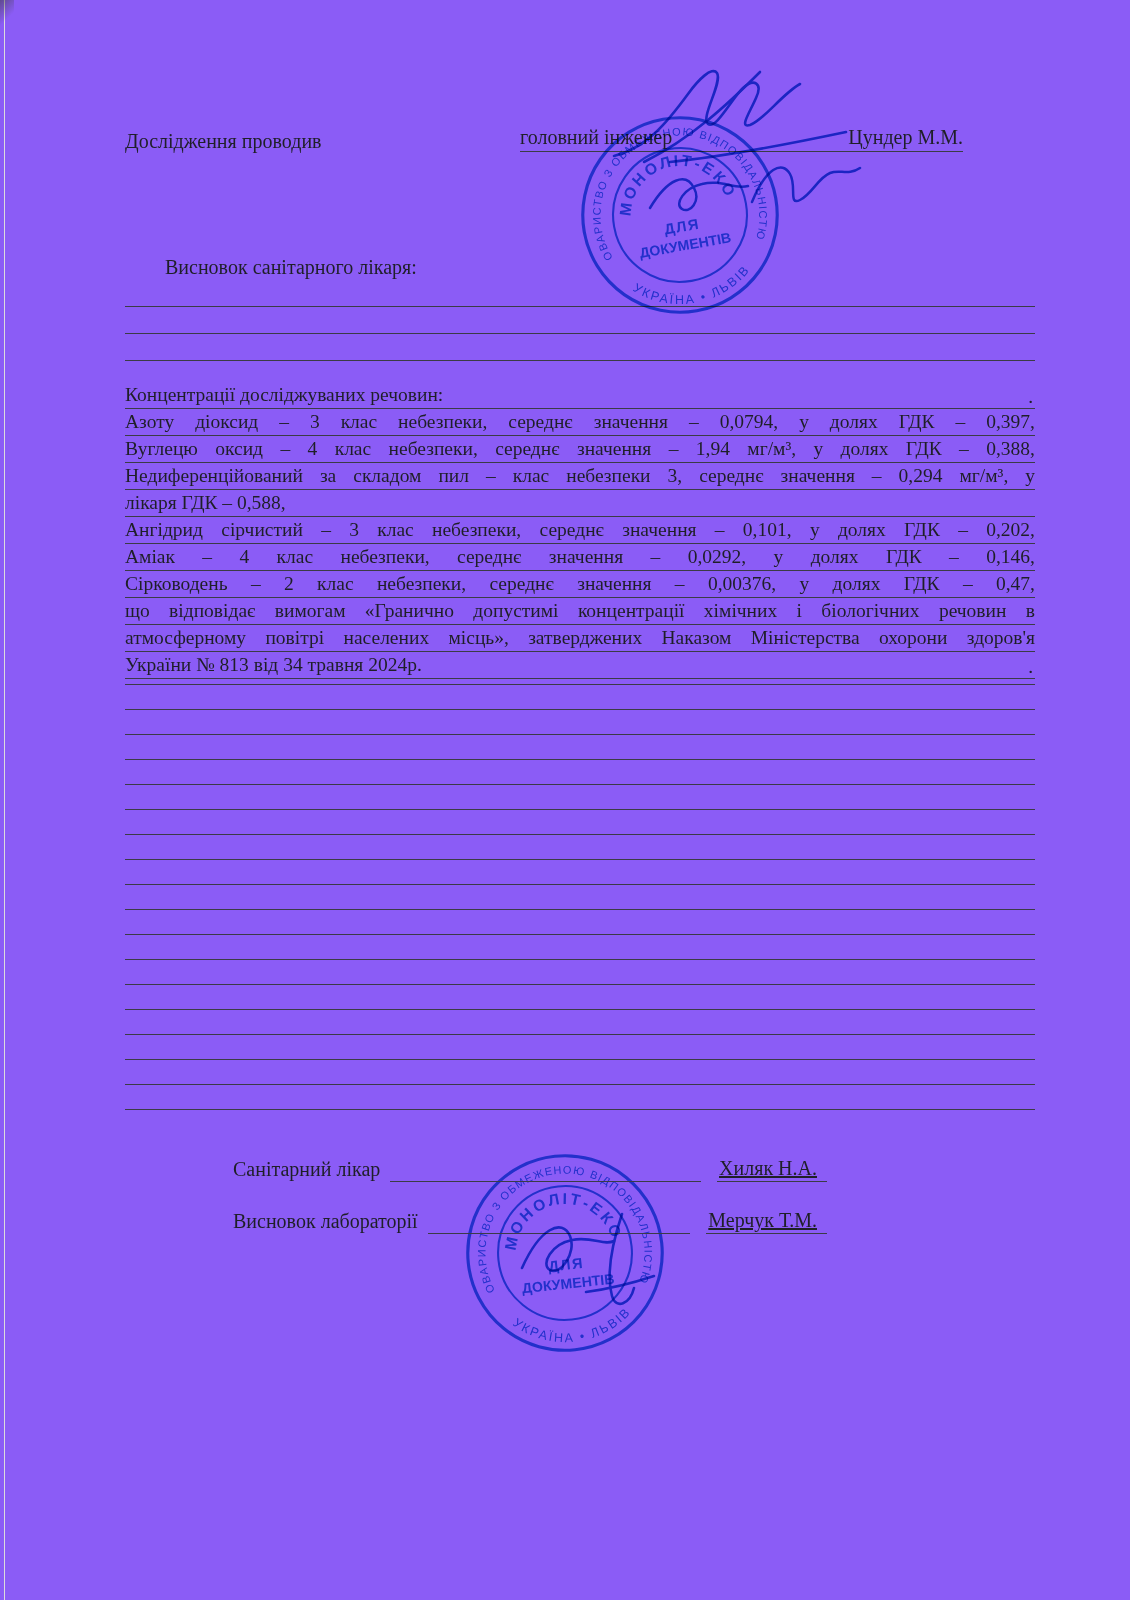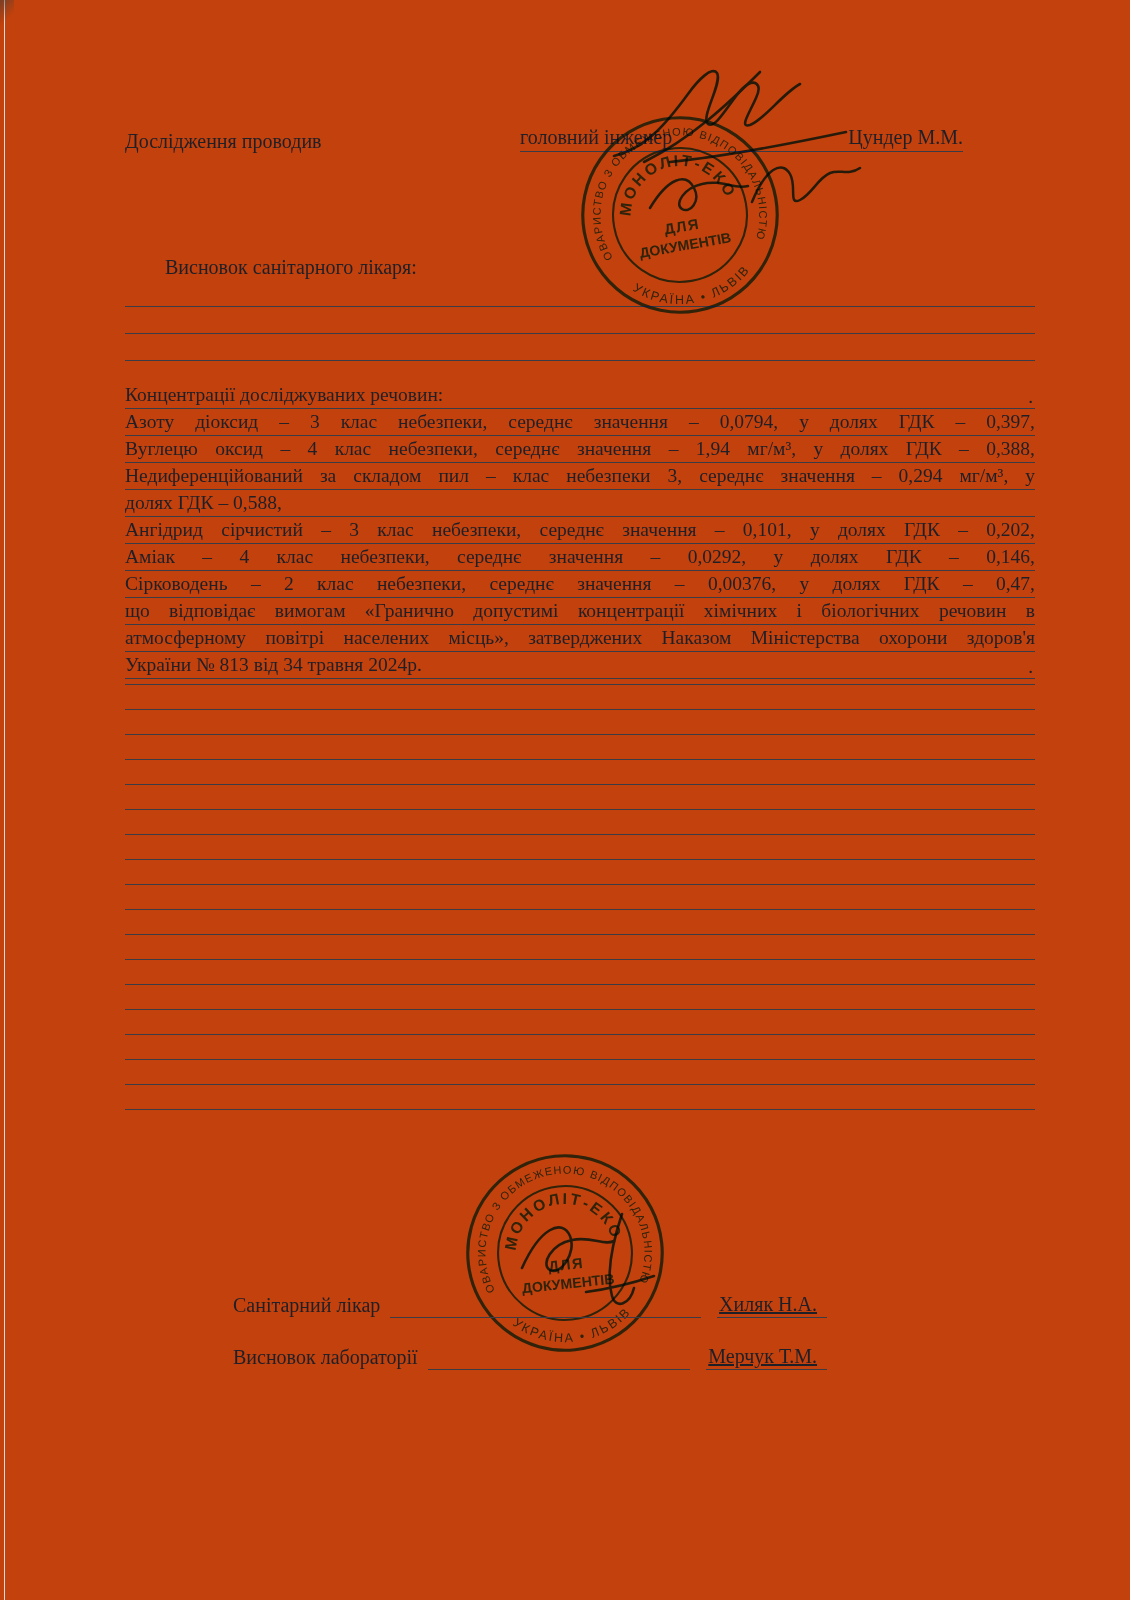--- a/index.html
+++ b/index.html
@@ -3,21 +3,21 @@
 <meta charset="utf-8">
 <style>
   * { margin: 0; padding: 0; box-sizing: border-box; }
   html, body { background: #ffffff; }
   body { font-family: "Liberation Serif", serif; color: #1f1f28; }
 
   .page {
     position: relative;
     width: 1130px;
     height: 1600px;
-    background: #c2410c;
+    background: #8b5cf6;
     overflow: hidden;
   }
 
   
   .page-edge {
     position: absolute; left: 4px; top: 0;
     width: 1px; height: 100%;
     background: #dcdcdc;
   }
   .corner-mark {
@@ -48,21 +48,21 @@
     border-bottom: 1.4px solid #3b3b46;
     font-size: 19.5px;
   }
   .rule-line.blank25 { height: 25px; }
   .line-text { display: block; line-height: 25px; white-space: nowrap; overflow: hidden; }
   .line-just .line-text { text-align: justify; text-align-last: justify; white-space: normal; }
   .line-left .line-text { text-align: left; }
   .line-right { position: absolute; right: 2px; bottom: 1px; line-height: 20px; }
 
   
-  .approvers { position: absolute; left: 233px; top: 1280px; width: 594px; z-index: 3; }
+  .approvers { position: absolute; left: 233px; top: 1144px; width: 594px; z-index: 3; }
   .approver-row { display: flex; align-items: flex-end; height: 38px; margin-bottom: 14px; font-size: 20px; }
   .approver-label { white-space: nowrap; padding-right: 10px; padding-bottom: 1px; }
   .approver-fill { flex: 1; border-bottom: 1.4px solid #3b3b46; margin-right: 16px; height: 100%; }
   .approver-name { border-bottom: 1.4px solid #3b3b46; min-width: 108px; padding: 0 10px 1px 2px; white-space: nowrap; text-decoration: underline; }
 
   
   .stamp { position: absolute; z-index: 2; mix-blend-mode: multiply; opacity: .92; }
   .stamp text { font-family: "Liberation Sans", sans-serif; }
   .stamp-top { left: 565px; top: 100px; }
   .stamp-bottom { left: 450px; top: 1138px; }
@@ -122,21 +122,21 @@
         <span class="line-text">Вуглецю оксид – 4 клас небезпеки, середнє значення – 1,94 мг/м³, у долях ГДК – 0,388,</span>
         <span class="line-right"></span>
       </div>
 
       <div class="rule-line line-just">
         <span class="line-text">Недиференційований за складом пил – клас небезпеки 3, середнє значення – 0,294 мг/м³, у</span>
         <span class="line-right"></span>
       </div>
 
       <div class="rule-line line-left">
-        <span class="line-text">долях ГДК – 0,588,</span>
+        <span class="line-text">лікаря ГДК – 0,588,</span>
         <span class="line-right"></span>
       </div>
 
       <div class="rule-line line-just">
         <span class="line-text">Ангідрид сірчистий – 3 клас небезпеки, середнє значення – 0,101, у долях ГДК – 0,202,</span>
         <span class="line-right"></span>
       </div>
 
       <div class="rule-line line-just">
         <span class="line-text">Аміак – 4 клас небезпеки, середнє значення – 0,0292, у долях ГДК – 0,146,</span>

